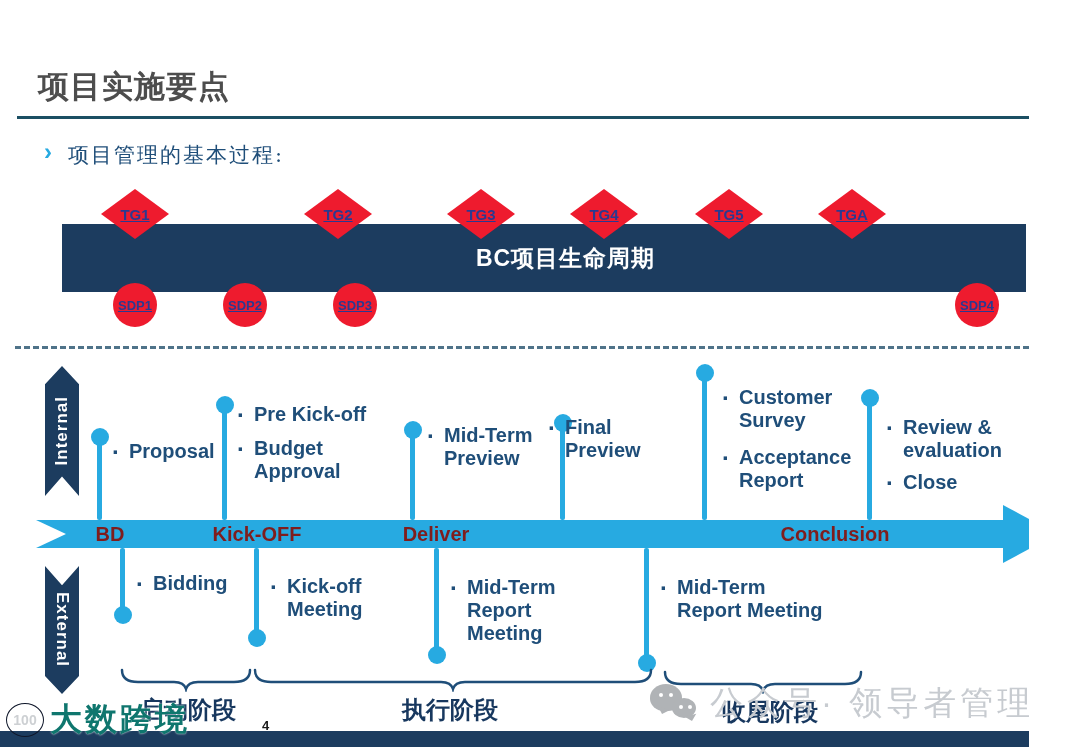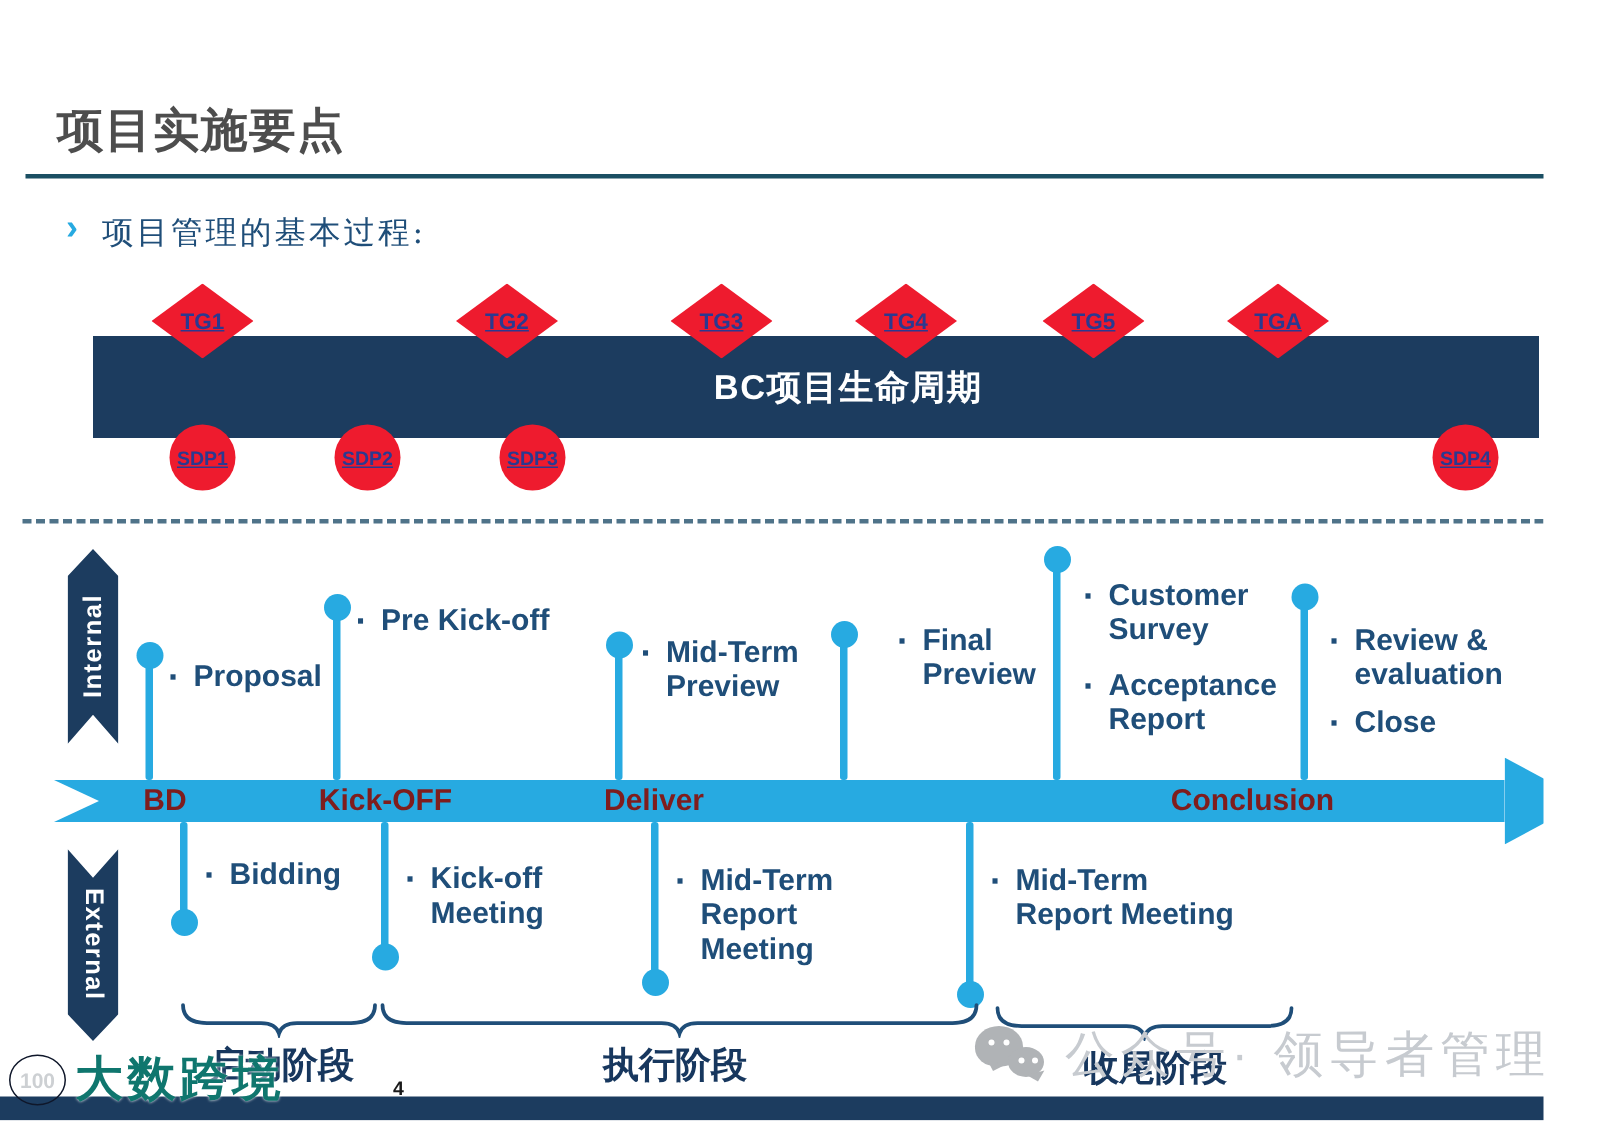--- a/index.html
+++ b/index.html
@@ -148,26 +148,31 @@
   <div class="stemdot" style="left:861px;top:389px;"></div>
 
   <div class="item" style="left:112px;top:440px;">
     <span class="dot"></span>
     <span class="txt">Proposal</span>
     </div>
   <div class="item" style="left:237px;top:403px;">
     <span class="dot"></span>
     <span class="txt">Pre Kick-off</span>
     </div>
+  <div class="item" style="left:237px;top:437px;">
+    <span class="dot"></span>
+    <span class="txt">Budget
+Approval</span>
+    </div>
   <div class="item" style="left:427px;top:424px;">
     <span class="dot"></span>
     <span class="txt">Mid-Term
 Preview</span>
     </div>
-  <div class="item" style="left:598px;top:416px;justify-content:space-between;">
+  <div class="item" style="left:548px;top:416px;justify-content:space-between;">
     <span class="dot"></span>
     <span class="txt">Final
 Preview</span>
     </div>
   <div class="item" style="left:722px;top:386px;">
     <span class="dot"></span>
     <span class="txt">Customer
 Survey</span>
     </div>
   <div class="item" style="left:722px;top:446px;">

